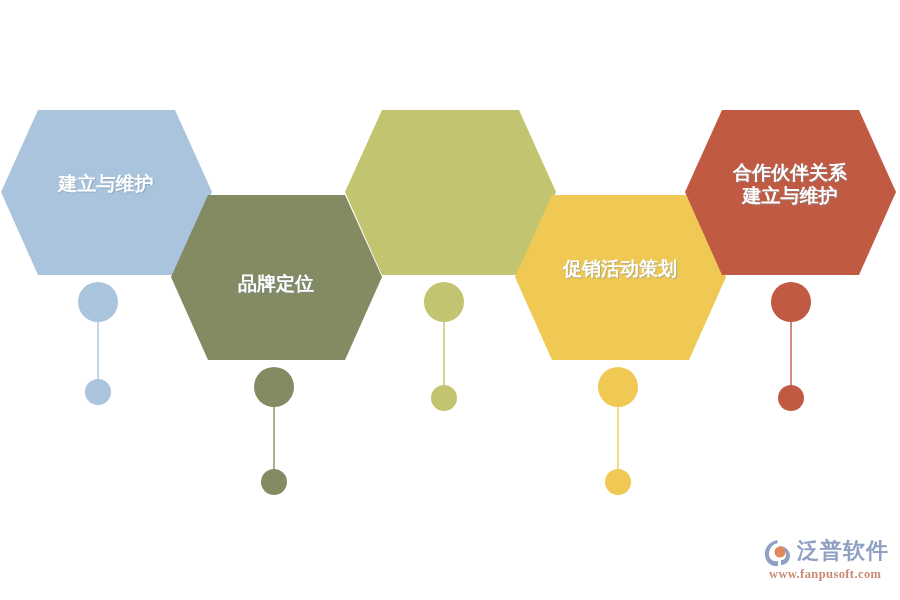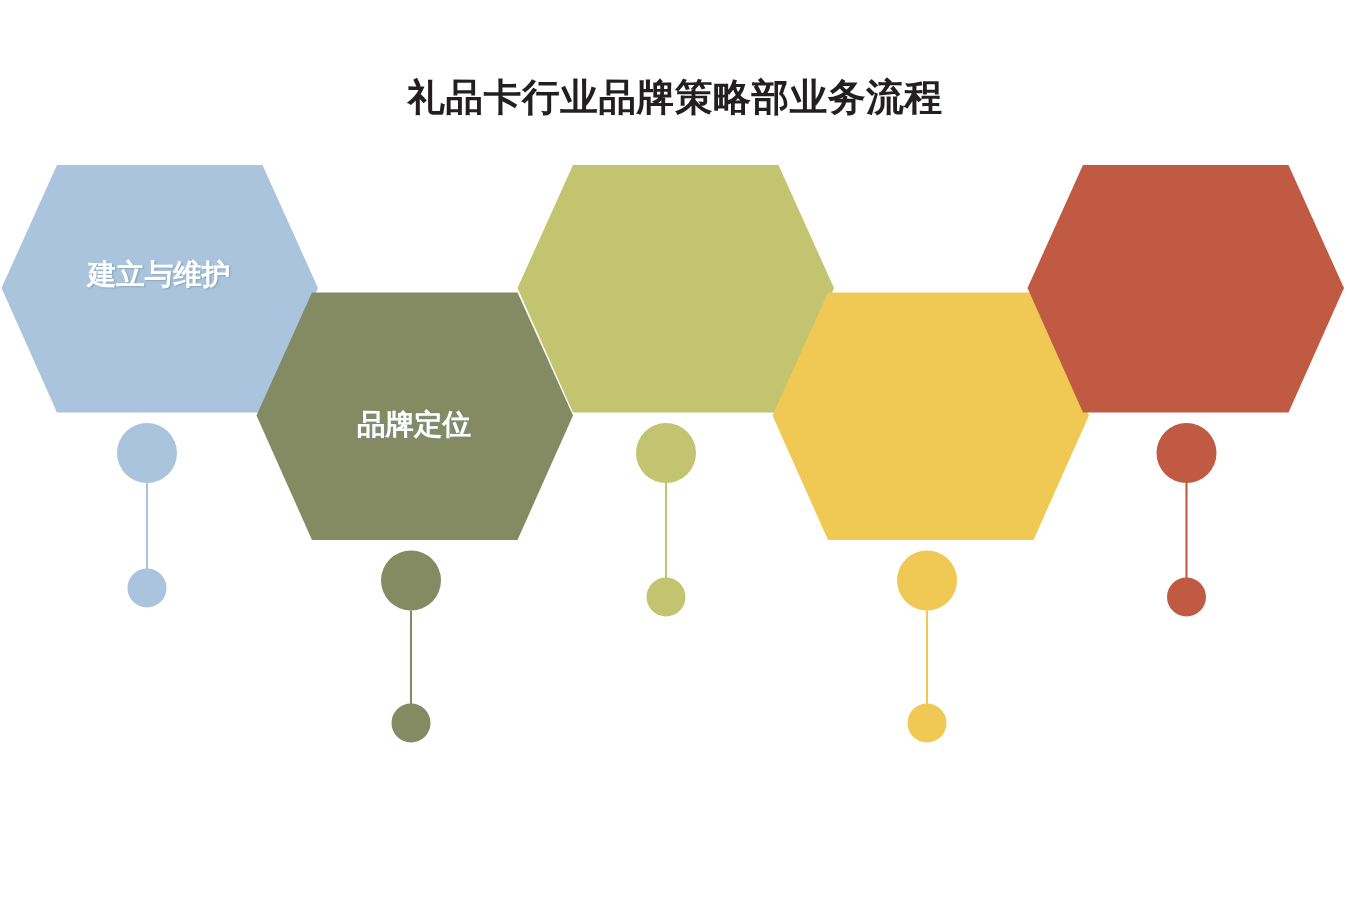--- a/index.html
+++ b/index.html
@@ -82,21 +82,20 @@
     font-weight: bold;
     color: #c98a73;
     letter-spacing: 0.4px;
   }
 </style>
 </head>
 <body style="background: rgb(255, 255, 255);">
 
 <div id="canvas">
 
-  <div class="page-title" style="color: rgb(35, 31, 32);">礼品卡行业品牌策略部业务流程</div>
 
   <svg id="diagram-svg" viewBox="0 0 900 600">
 
     <g>
       <polygon points="38,110 175,110 212,192 175,275 38,275 1,192" fill="#aac4dd"></polygon>
       <circle cx="98" cy="302" r="20" fill="#aac4dd"></circle>
       <line x1="98" y1="322" x2="98" y2="380" stroke-width="1.4" stroke="#aac4dd"></line>
       <circle cx="98" cy="392" r="13" fill="#aac4dd"></circle>
     </g>
 
@@ -125,15 +124,28 @@
       <polygon points="722,110 859,110 896,192 859,275 722,275 685,192" fill="#c05a42"></polygon>
       <circle cx="791" cy="302" r="20" fill="#c05a42"></circle>
       <line x1="791" y1="322" x2="791" y2="386" stroke-width="1.4" stroke="#c05a42"></line>
       <circle cx="791" cy="398" r="13" fill="#c05a42"></circle>
     </g>
 
   </svg>
 
   <div class="hex-label" style="left:6px;  top:172px; width:200px;">建立与维护</div>
   <div class="hex-label" style="left:176px;top:272px; width:200px;">品牌定位</div>
+  <div class="hex-label" style="left:520px;top:257px; width:200px;">促销活动策划</div>
+  <div class="hex-label" style="left:690px;top:161px; width:200px;">合作伙伴关系
+建立与维护</div>
 
+  <div class="logo-wrap">
+    <svg class="logo-mark" viewBox="0 0 30 30">
+      <path d="M3 15 A12 12 0 0 1 27 15 A12 12 0 0 1 3 15 Z" fill="none"></path>
+      <path d="M14 2 C6 4 1 10 2 18 C3 25 9 29 15 28 L15 23 C10 24 6 21 6 16 C6 10 10 6 15 5 Z" fill="#8fa0c4"></path>
+      <path d="M16 8 C22 8 27 12 27 18 C27 23 23 27 18 27 L18 22 C21 22 23 20 23 17 C23 13 20 11 16 11 Z" fill="#8fa0c4"></path>
+      <circle cx="17" cy="14" r="5.5" fill="#e08a5c"></circle>
+    </svg>
+    <div class="logo-name" style="color: rgb(143, 160, 196);">泛普软件</div>
+    <div class="logo-url" style="color: rgb(201, 138, 115);">www.fanpusoft.com</div>
+  </div>
 
 </div>
 
 </body></html>

